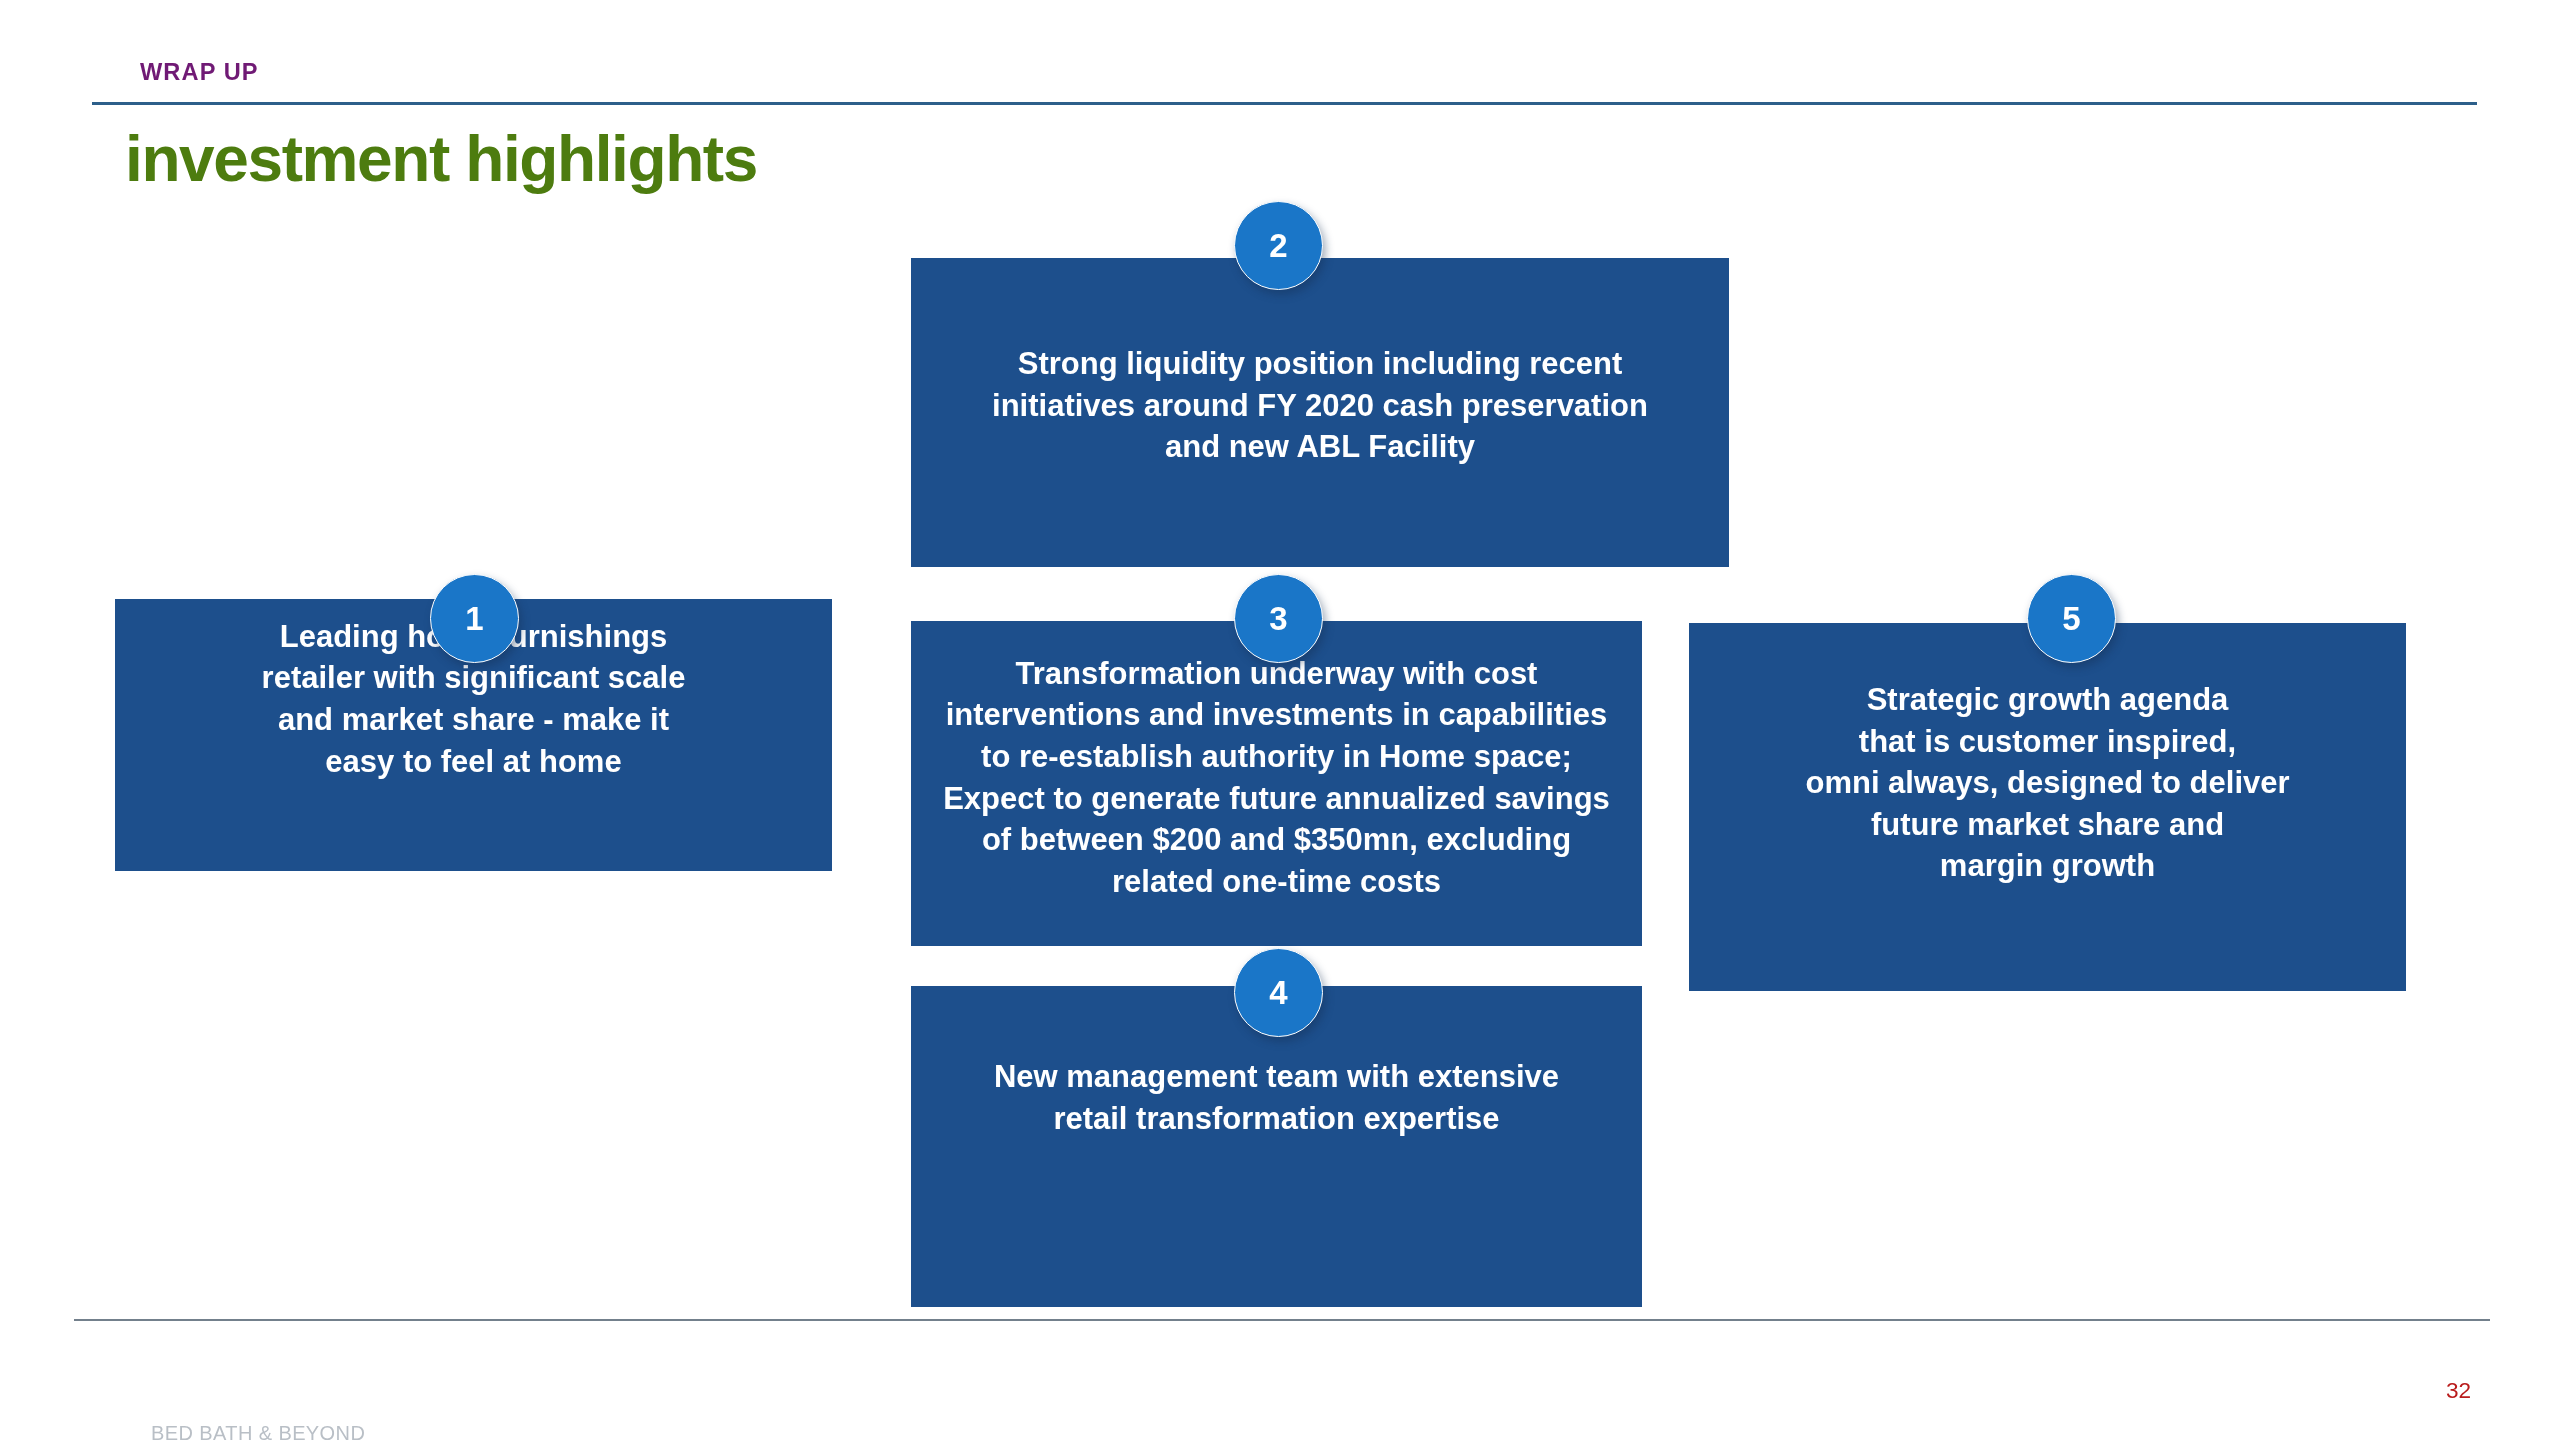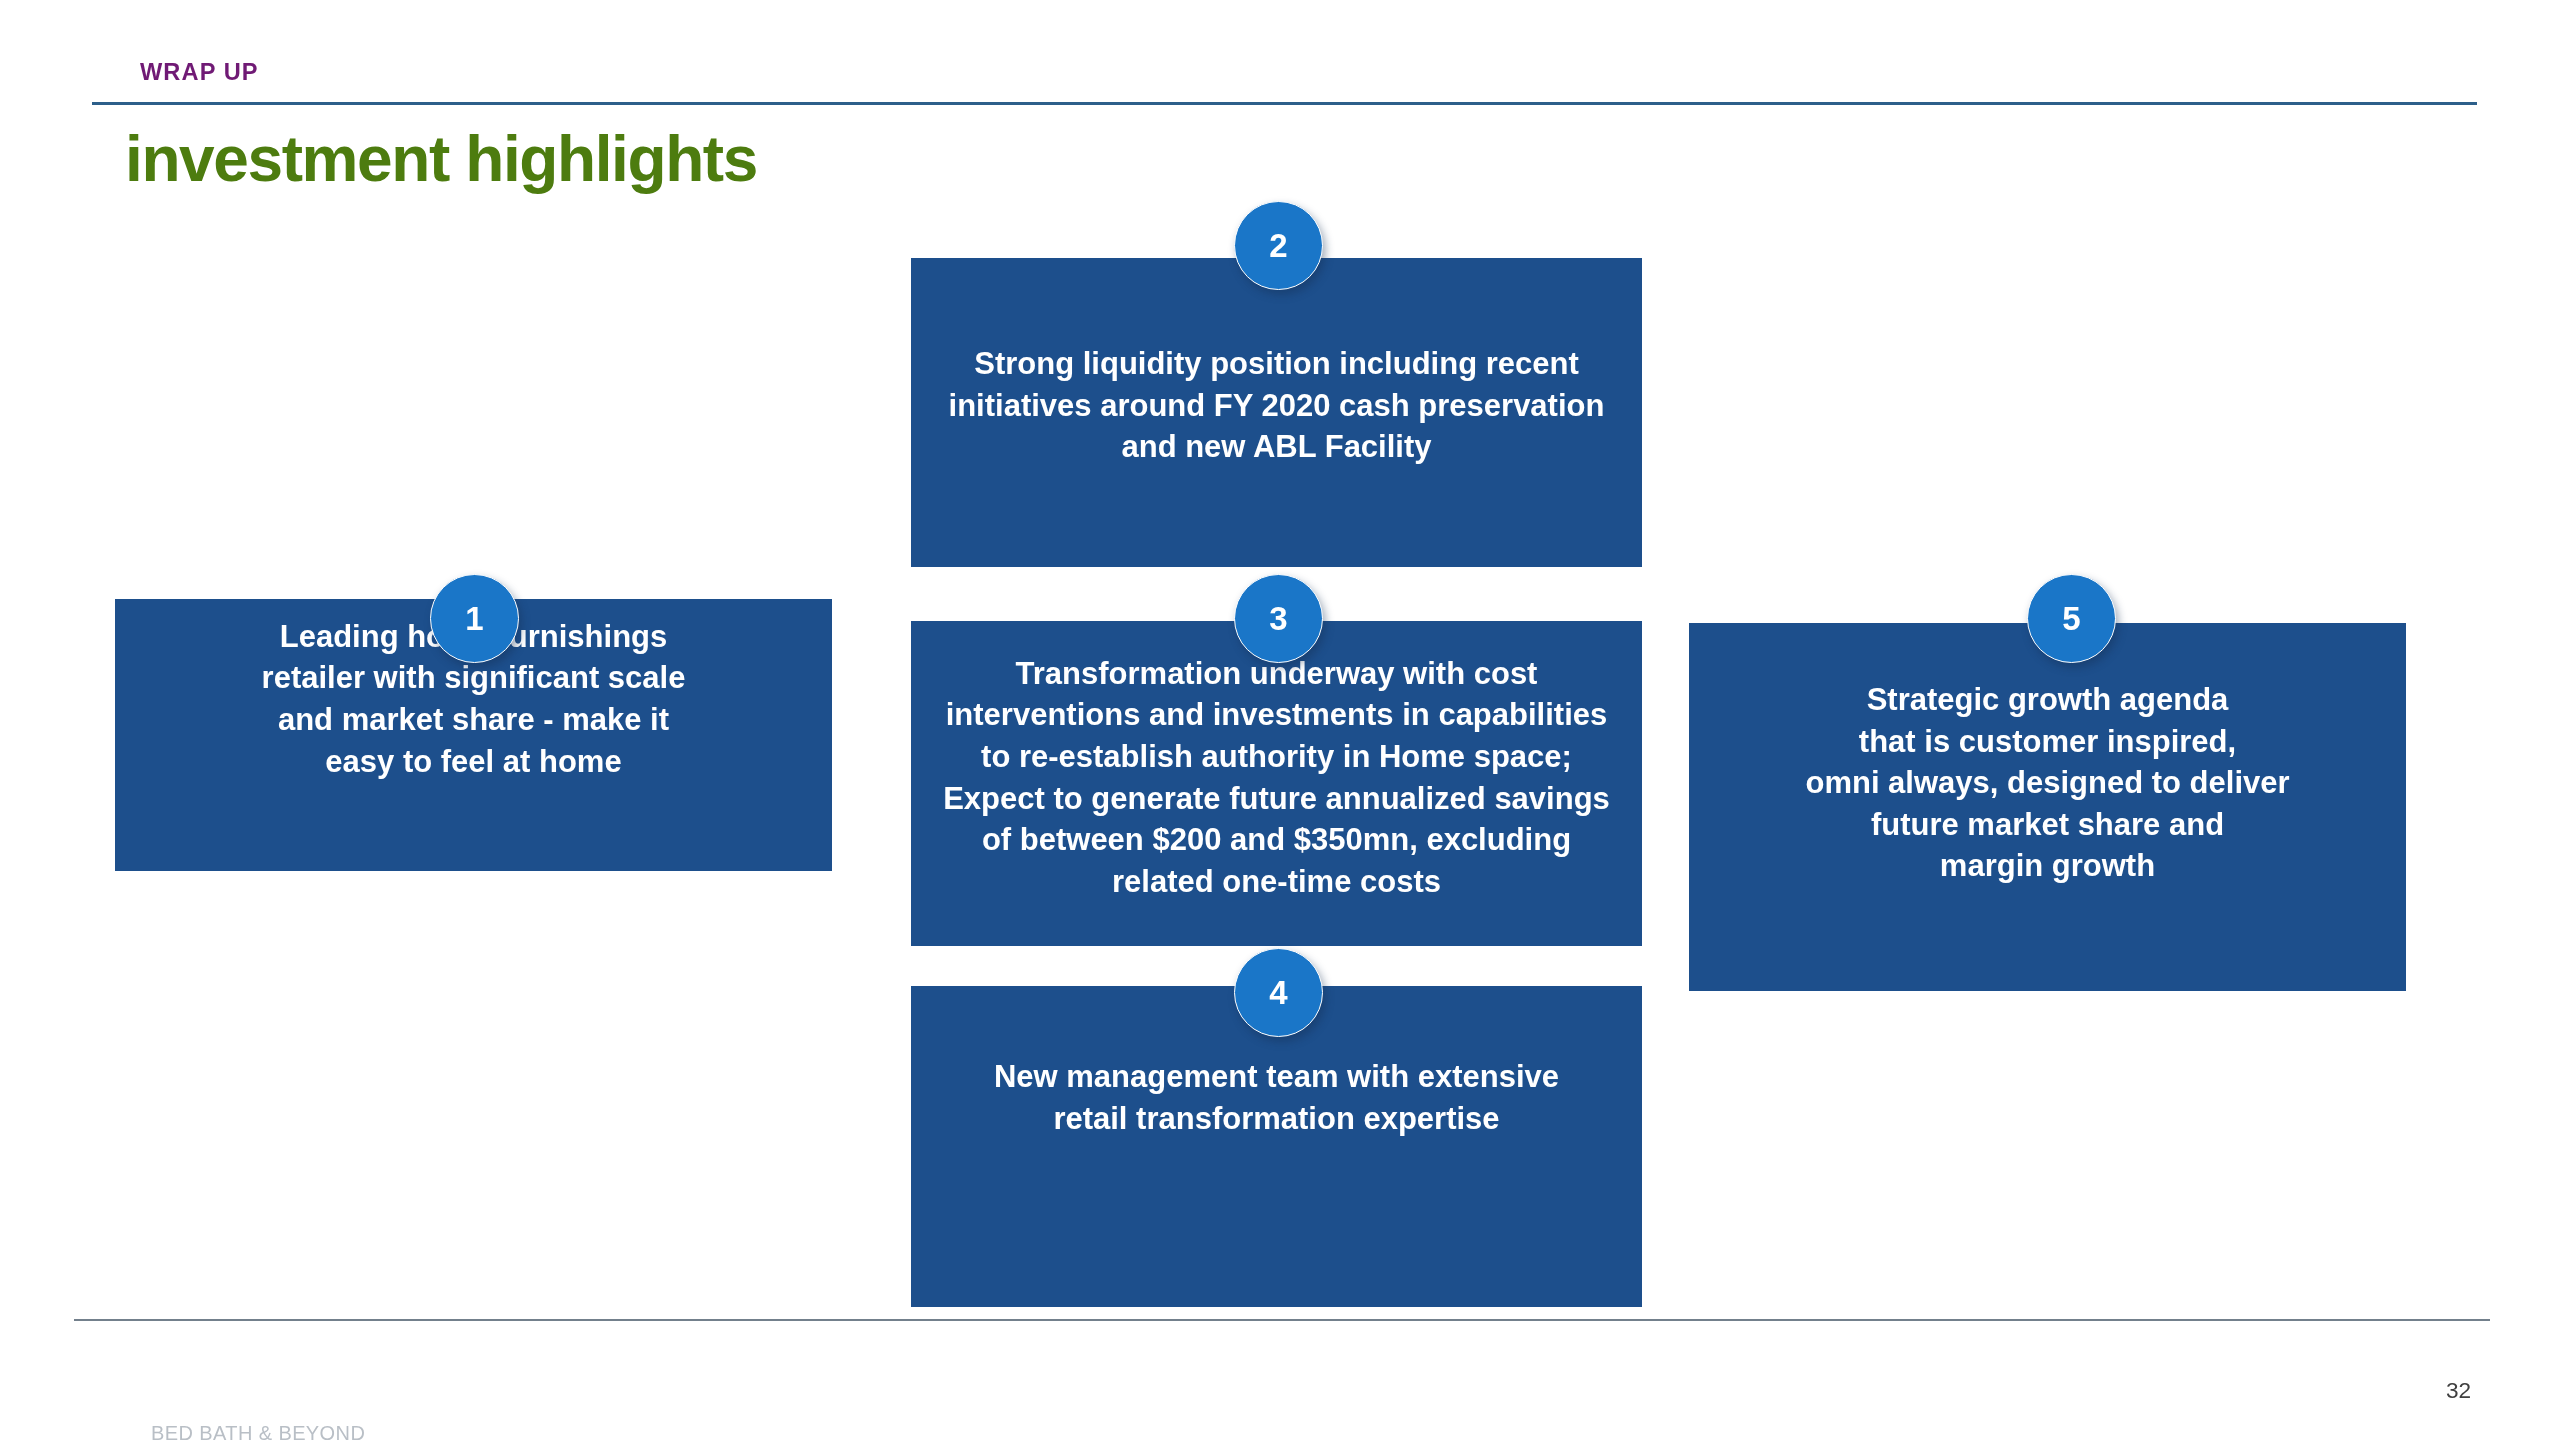--- a/index.html
+++ b/index.html
@@ -65,21 +65,21 @@
     font-weight: bold;
     text-align: center;
     font-size: 31px;
     line-height: 1.34;
     white-space: pre-line;
     padding: 0 21px;
     font-family: "Liberation Sans", sans-serif;
   }
 
   #box-1 { left: 115px;  top: 599px;  width: 717px; height: 272px; }
-  #box-2 { left: 911px;  top: 258px;  width: 731px; height: 309px; }
+  #box-2 { left: 911px;  top: 258px;  width: 818px; height: 309px; }
   #box-3 { left: 911px;  top: 621px;  width: 731px; height: 325px; }
   #box-4 { left: 911px;  top: 986px; width: 731px; height: 321px; }
   #box-5 { left: 1689px; top: 623px;  width: 717px; height: 368px; }
 
   
   #box-1 .box-text { transform: translateY(-36px); }
   #box-2 .box-text { transform: translateY(-6.6px); }
   #box-3 .box-text { transform: translateY(-5.7px); }
   #box-4 .box-text { transform: translateY(-49px); }
   #box-5 .box-text { transform: translateY(-23.6px); }
@@ -127,21 +127,21 @@
     letter-spacing: 0.4px;
     color: #b9bfc6;
     font-family: "Liberation Sans", sans-serif;
     margin-top: 42px;
   }
   .footer-page {
     position: absolute;
     left: 2446px;
     top: 1378px;
     font-size: 22.6px;
-    color: #404040;
+    color: #b91c1c;
     font-family: "Liberation Sans", sans-serif;
   }
 </style>
 </head>
 <body>
 
 <div class="slide">
 
   <div class="eyebrow">WRAP UP</div>
   <div class="header-rule"></div>

